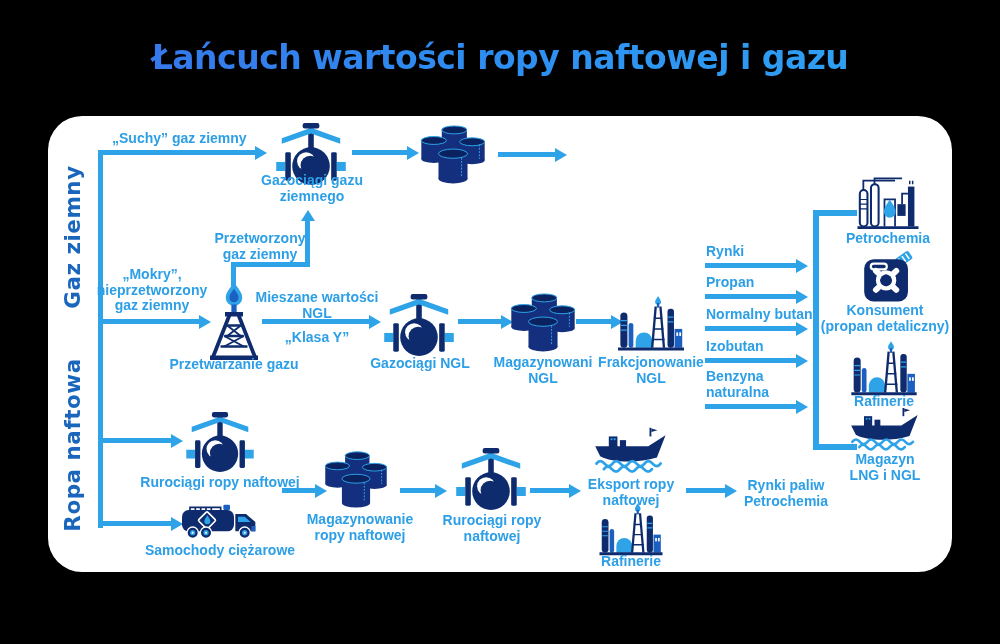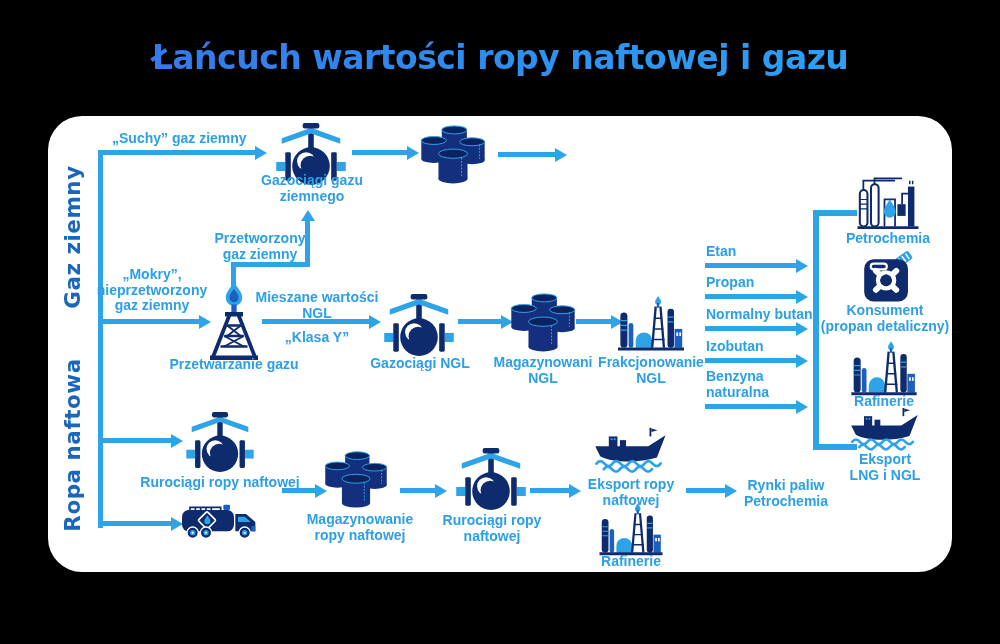--- a/index.html
+++ b/index.html
@@ -220,21 +220,21 @@
 NGL</div>
   <div class="ar" style="left:576px;top:319px;width:36px;"></div>
   <div class="ico" style="left:618px;top:294px;">
       <svg width="66" height="58">
         <use href="#i-refinery"></use>
       </svg>
     </div>
   <div class="lb" style="left:594px;top:355px;width:114px;">Frakcjonowanie
 NGL</div>
 
-  <div class="lb left" style="left:706px;top:244px;">Etan</div>
+  <div class="lb left" style="left:706px;top:244px;">Rynki</div>
   <div class="ar" style="left:705px;top:263px;width:92px;"></div>
   <div class="lb left" style="left:706px;top:275px;">Propan</div>
   <div class="ar" style="left:705px;top:294px;width:92px;"></div>
   <div class="lb left" style="left:706px;top:307px;">Normalny butan</div>
   <div class="ar" style="left:705px;top:326px;width:92px;"></div>
   <div class="lb left" style="left:706px;top:339px;">Izobutan</div>
   <div class="ar" style="left:705px;top:358px;width:92px;"></div>
   <div class="lb left" style="left:706px;top:369px;">Benzyna
 naturalna</div>
   <div class="ar" style="left:705px;top:404px;width:92px;"></div>
@@ -260,34 +260,35 @@
       <svg width="68" height="56">
         <use href="#i-refinery"></use>
       </svg>
     </div>
   <div class="lb" style="left:848px;top:394px;width:72px;">Rafinerie</div>
   <div class="ico" style="left:850px;top:404px;">
       <svg width="70" height="50">
         <use href="#i-ship"></use>
       </svg>
     </div>
-  <div class="lb" style="left:846px;top:452px;width:78px;">Eksport
+  <div class="lb" style="left:846px;top:452px;width:78px;">Magazyn
 LNG i NGL</div>
 
   <div class="ico" style="left:186px;top:412px;">
       <svg width="68" height="62">
         <use href="#i-valve"></use>
       </svg>
     </div>
   <div class="lb nowrap" style="left:134px;top:475px;width:172px;">Rurociągi ropy naftowej</div>
   <div class="ico" style="left:182px;top:500px;">
       <svg width="80" height="44">
         <use href="#i-truck"></use>
       </svg>
     </div>
+  <div class="lb nowrap" style="left:134px;top:543px;width:172px;">Samochody ciężarowe</div>
 
   <div class="ar" style="left:282px;top:488px;width:34px;"></div>
   <div class="ico" style="left:324px;top:450px;">
       <svg width="64" height="60">
         <use href="#i-tanks"></use>
       </svg>
     </div>
   <div class="lb" style="left:296px;top:512px;width:128px;">Magazynowanie
 ropy naftowej</div>
   <div class="ar" style="left:400px;top:488px;width:36px;"></div>

